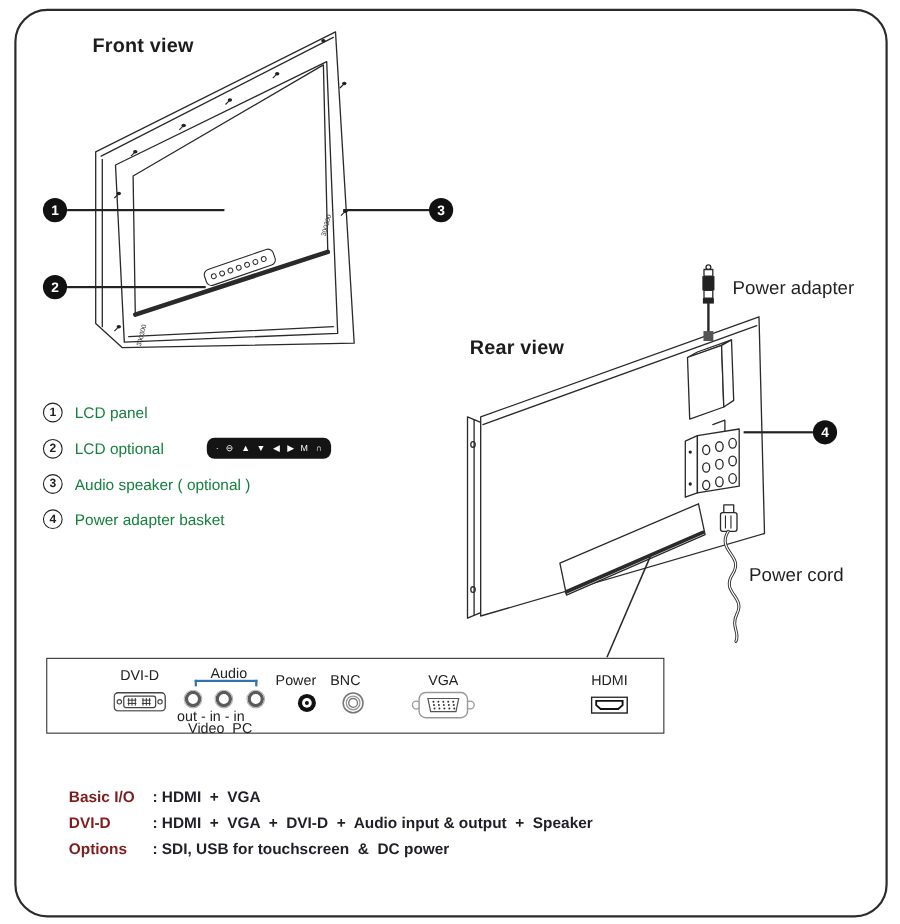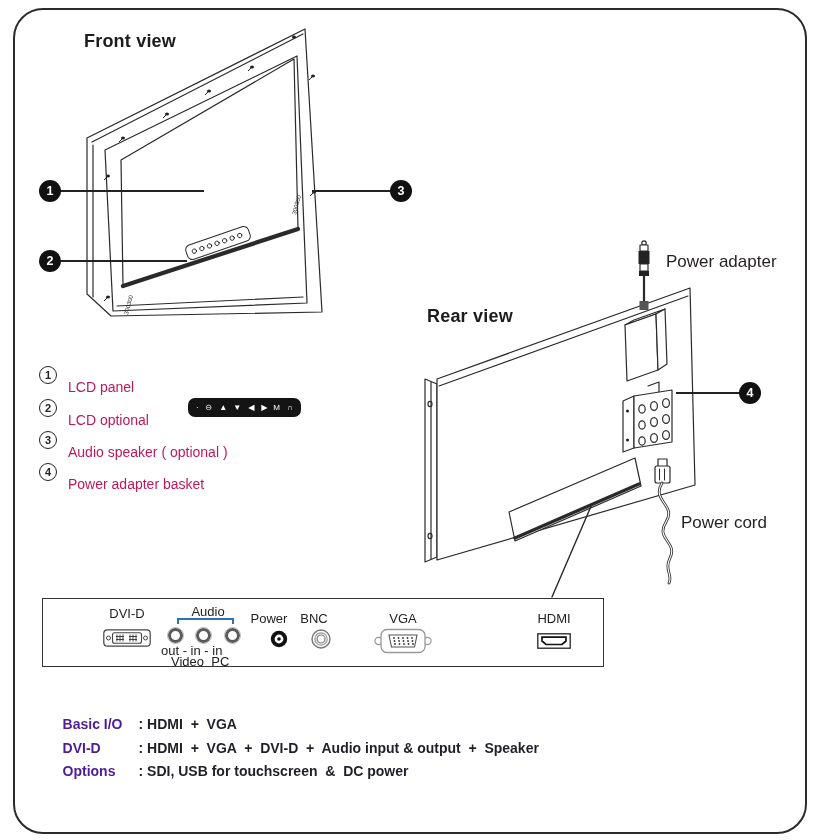--- a/index.html
+++ b/index.html
@@ -16,42 +16,42 @@
   .small-label{font-size:17px;color:#231f20;}
   .callout-badge{
     width:22px;height:22px;border-radius:50%;background:#111;
     color:#fff;font-size:12.5px;font-weight:bold;text-align:center;line-height:22px;
   }
   .callout-line{height:1.7px;background:#222;}
   .legend-num{
     width:18px;height:18px;border-radius:50%;border:1.7px solid #222;background:#fff;
     color:#222;font-size:11px;font-weight:bold;text-align:center;line-height:17px;box-sizing:border-box;
   }
-  .legend-label{font-size:14px;color:#be185d;margin-top:12px;}
+  .legend-label{font-size:14px;color:#15803d;}
   .membrane-strip{
     width:113px;height:19px;background:#141414;border-radius:7px;
     display:flex;align-items:center;justify-content:space-around;
     color:#fff;font-size:8.5px;line-height:19px;padding:0 5px;box-sizing:border-box;
   }
   .membrane-strip span{display:inline-block;transform:scale(.95);}
   .connector-box{
     left:42px;top:598px;width:562px;height:69px;border:1.6px solid #333;box-sizing:border-box;background:#fff;
   }
   .conn-label{font-size:13px;color:#222;text-align:center;}
   .audio-bracket{
     width:57px;height:6px;border:2px solid #2e74b5;border-bottom:none;box-sizing:border-box;
   }
   .jack{
     width:9px;height:9px;border:3.2px solid #5a5a5a;border-radius:50%;background:#fff;
     outline:1.3px solid #b5b5b5;
   }
   .audio-sub{font-size:13px;color:#222;text-align:left;white-space:pre;}
   .io-rows{left:47px;top:690px;}
   .io-row{height:23.4px;line-height:23.4px;font-size:14px;font-weight:bold;white-space:pre;}
-  .io-label{display:inline-block;width:76px;color:#4c1d95;}
+  .io-label{display:inline-block;width:76px;color:#7f1d1d;}
   .io-value{color:#1f1f28;}
   svg{display:block;}
 </style>
 </head>
 <body>
 
 <div class="abs page-border"></div>
 
 <div class="abs view-title" style="left:84px;top:31px;">Front view</div>
 

